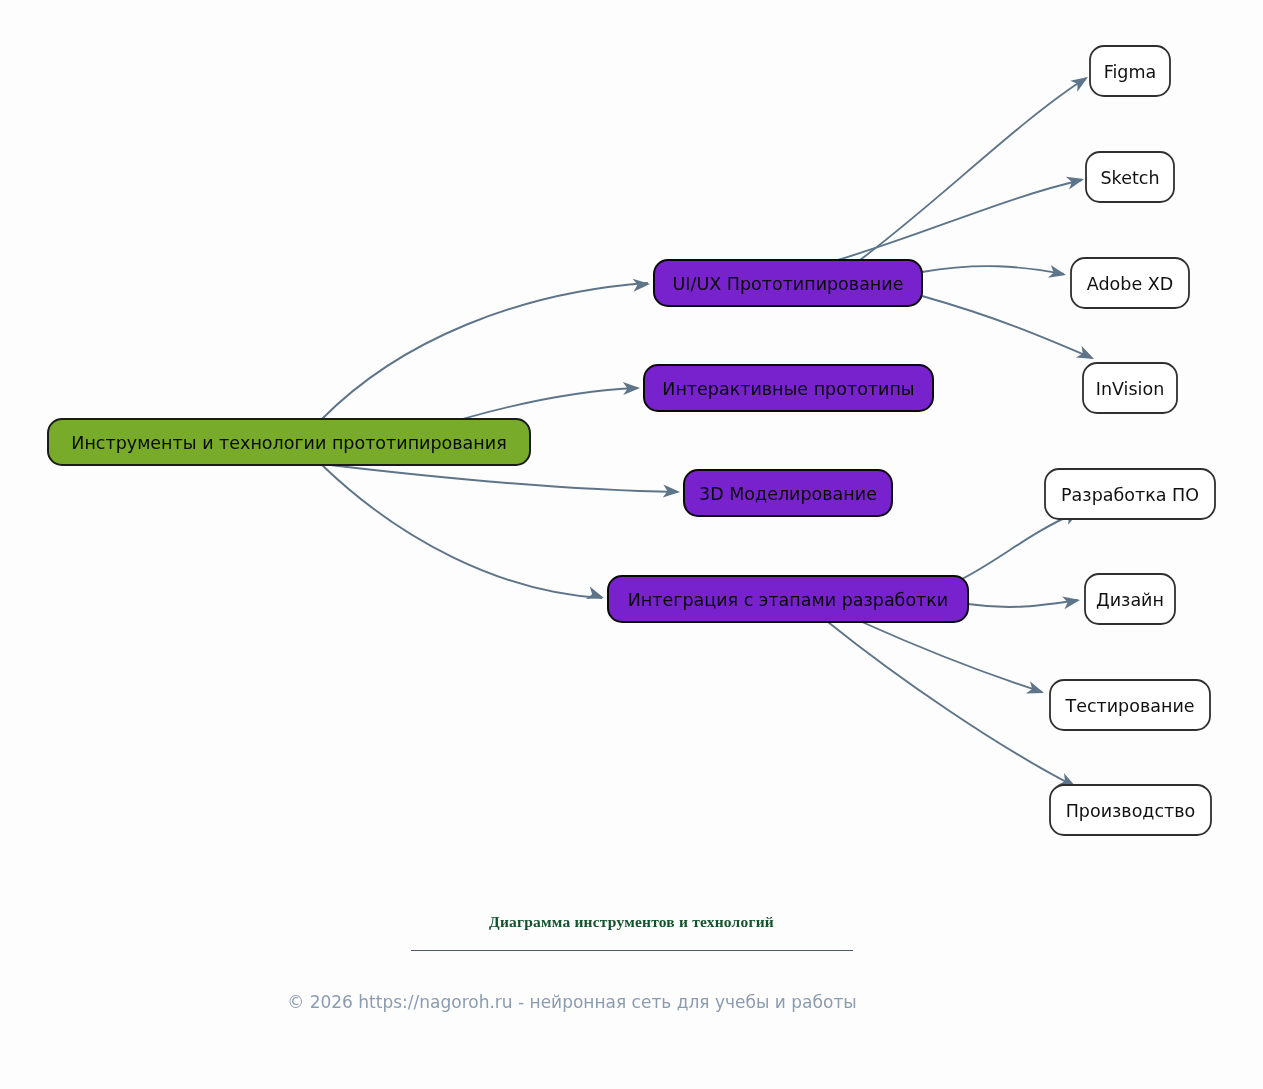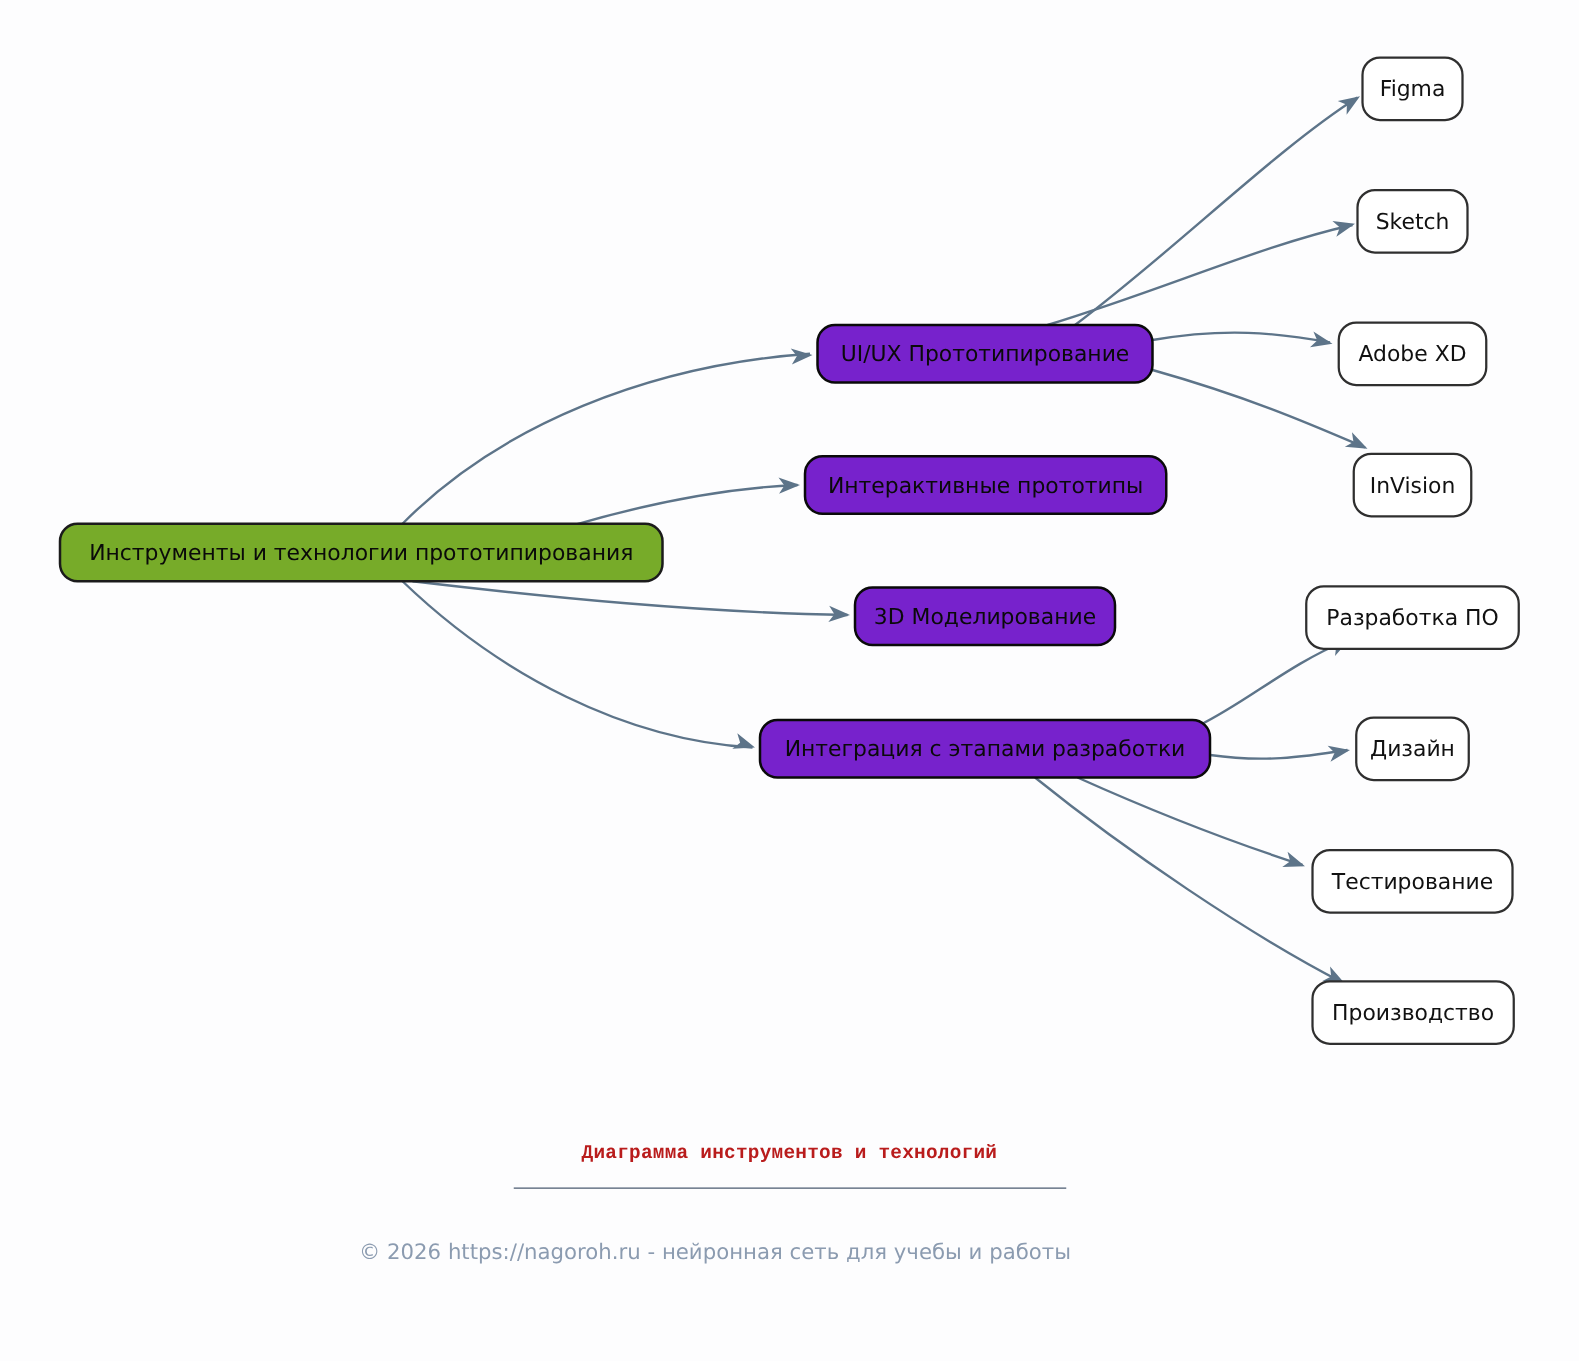--- a/index.html
+++ b/index.html
@@ -54,24 +54,24 @@
     stroke: none;
   }
   .caption-block {
     position: absolute;
     left: 0;
     top: 912px;
     width: 1263px;
     text-align: center;
   }
   .caption-title {
-    font-family: Liberation Mono, monospace;
+    font-family: Liberation Serif, serif;
     font-size: 15.5px;
     font-weight: bold;
-    color: #b91c1c;
+    color: #14532d;
     line-height: 20px;
     letter-spacing: 0.2px;
   }
   .caption-rule {
     width: 442px;
     height: 0;
     margin: 18px auto 0 auto;
     border-top: 1.6px solid #4b5b70;
   }
   .footer-line {

